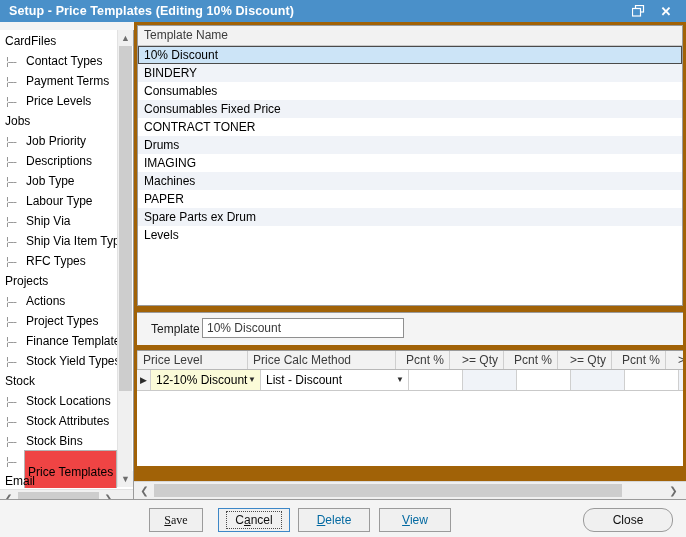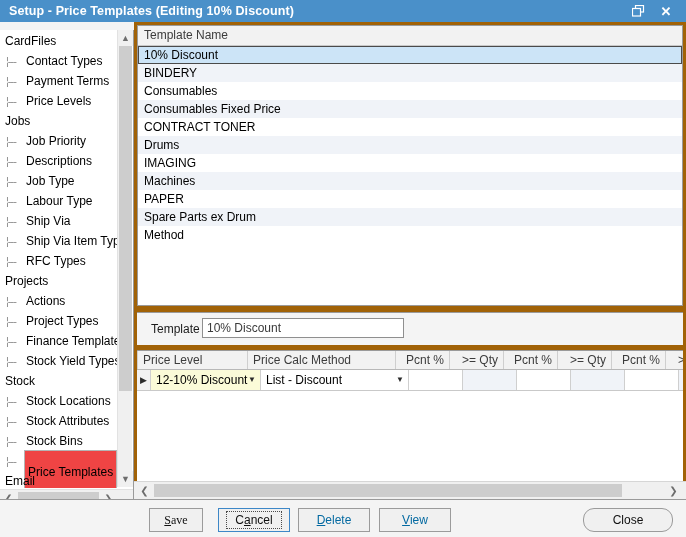--- a/index.html
+++ b/index.html
@@ -240,21 +240,21 @@
     color: #3a3a3a;
     padding: 0 4px;
     line-height: 18px;
   }
 
   
   .grid {
     position: absolute;
     left: 3px; top: 328px;
     width: 546px;
-    height: 148px;
+    height: 116px;
     background: #ffffff;
     border-top: 1px solid #9a9a9a;
     box-sizing: border-box;
     overflow: hidden;
   }
   .grid-hdr {
     display: flex;
     height: 19px;
     background: #f2f2f2;
     border-bottom: 1px solid #b8b8b8;
@@ -442,21 +442,21 @@
             <div class="lrow sel"><span>10% Discount</span></div>
             <div class="lrow alt"><span>BINDERY</span></div>
             <div class="lrow"><span>Consumables</span></div>
             <div class="lrow alt"><span>Consumables Fixed Price</span></div>
             <div class="lrow"><span>CONTRACT TONER</span></div>
             <div class="lrow alt"><span>Drums</span></div>
             <div class="lrow"><span>IMAGING</span></div>
             <div class="lrow alt"><span>Machines</span></div>
             <div class="lrow"><span>PAPER</span></div>
             <div class="lrow alt"><span>Spare Parts ex Drum</span></div>
-            <div class="lrow"><span>Method</span></div>
+            <div class="lrow"><span>Levels</span></div>
           </div>
       </div>
 
       <div class="fieldstrip">
         <div class="flabel">Template</div>
         <input class="finput" type="text" value="10% Discount" style="">
       </div>
 
       <div class="grid">
         <div class="grid-hdr" id="grid-header">

